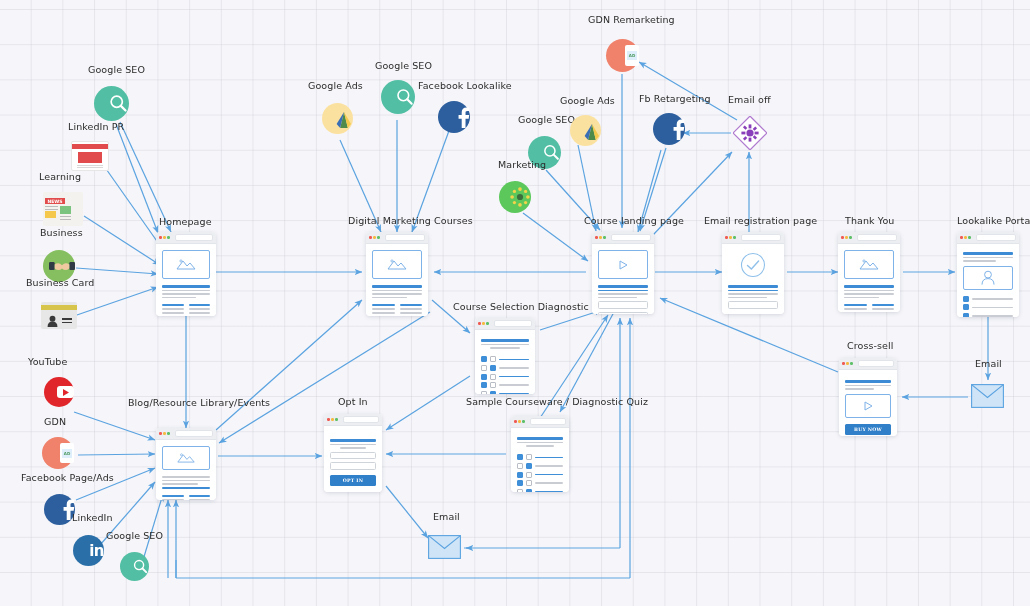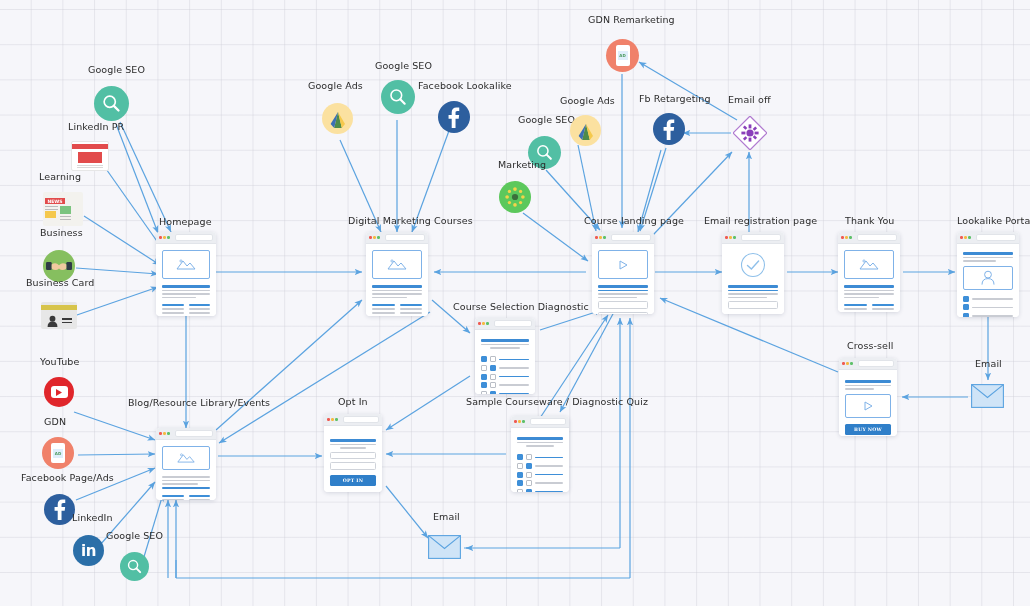--- a/index.html
+++ b/index.html
@@ -59,21 +59,21 @@
     font-family:"DejaVu Serif", serif;font-weight:bold;
   }
   .field{height:5.5px;border:1px solid #cfd3da;border-radius:1.5px;margin:3px 0;background:#fff;}
   .qrow{display:flex;align-items:center;gap:3px;margin:2.6px 0;}
   .qbox{width:4px;height:4px;flex:none;border:1px solid #b9bec6;border-radius:1px;background:#fff;}
   .qbox.on{background:#3e8fd8;border-color:#3e8fd8;}
   .qline{flex:1;height:1.5px;background:#c9ccd3;border-radius:1px;}
   .qline.b{background:#3e8fd8;}
 
   
-  .circ{position:absolute;border-radius:50%;display:flex;align-items:center;justify-content:center;}
+  .circ{position:absolute;border-radius:50%;display:flex;align-items:center;justify-content:flex-end;}
   .sq{position:absolute;display:flex;align-items:center;justify-content:center;}
   .diamond{position:absolute;width:34px;height:34px;}
 </style>
 </head>
 <body>
 
 <div id="canvas"></div>
 
 <svg id="edges">
   <defs>
@@ -224,21 +224,21 @@
         <circle cx="6" cy="4" r="3.2" fill="#3b3b3b"></circle>
         <path d="M0.6 13 Q0.6 7 6 7 Q11.4 7 11.4 13 Z" fill="#3b3b3b"></path>
       </svg>
     <div>
         <div style="width:10px;height:1.6px;background:#3b3b3b;margin-bottom:2px"></div>
         <div style="width:10px;height:1.6px;background:#3b3b3b"></div>
       </div>
   </div>
 </div>
 
-<div class="lbl" style="left:40px;top:357px">YouTube</div>
+<div class="lbl" style="left:28px;top:357px">YouTube</div>
 <div class="circ" style="left:44px;top:377px;width:30px;height:30px;background:#e0262b">
   <div style="width:17px;height:12px;background:#fff;border-radius:3px;display:flex;align-items:center;justify-content:center">
     <svg width="6" height="7" viewBox="0 0 6 7">
         <path d="M0 0 L6 3.5 L0 7 Z" fill="#e0262b"></path>
       </svg>
   </div>
 </div>
 
 <div class="lbl" style="left:44px;top:417px">GDN</div>
 <div class="circ" style="left:42px;top:437px;width:32px;height:32px;background:#f0816a">

